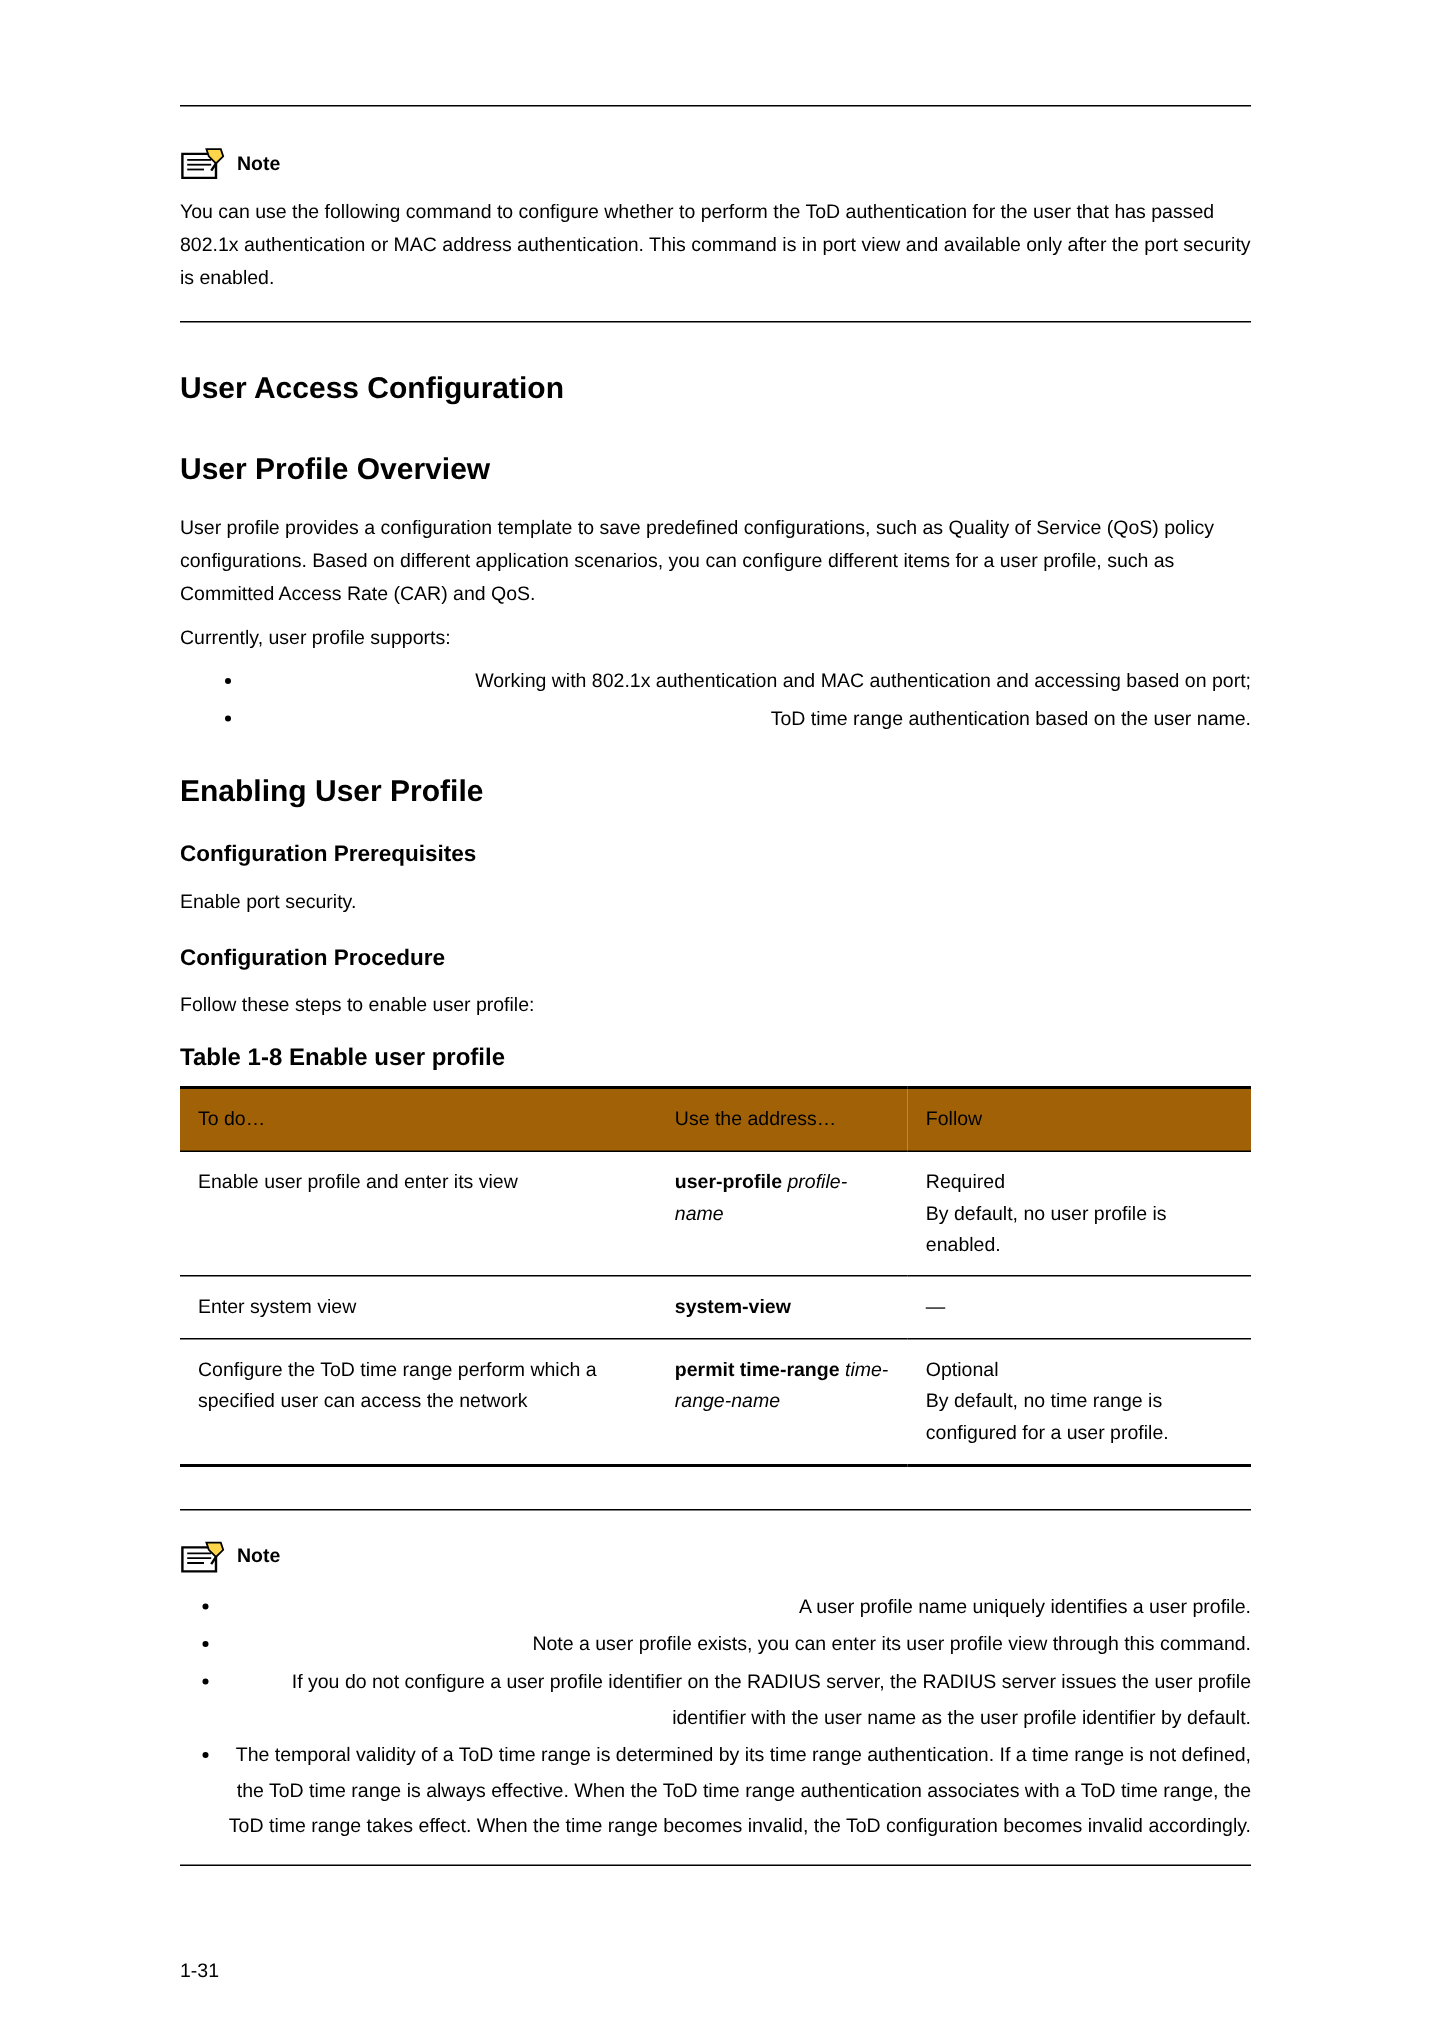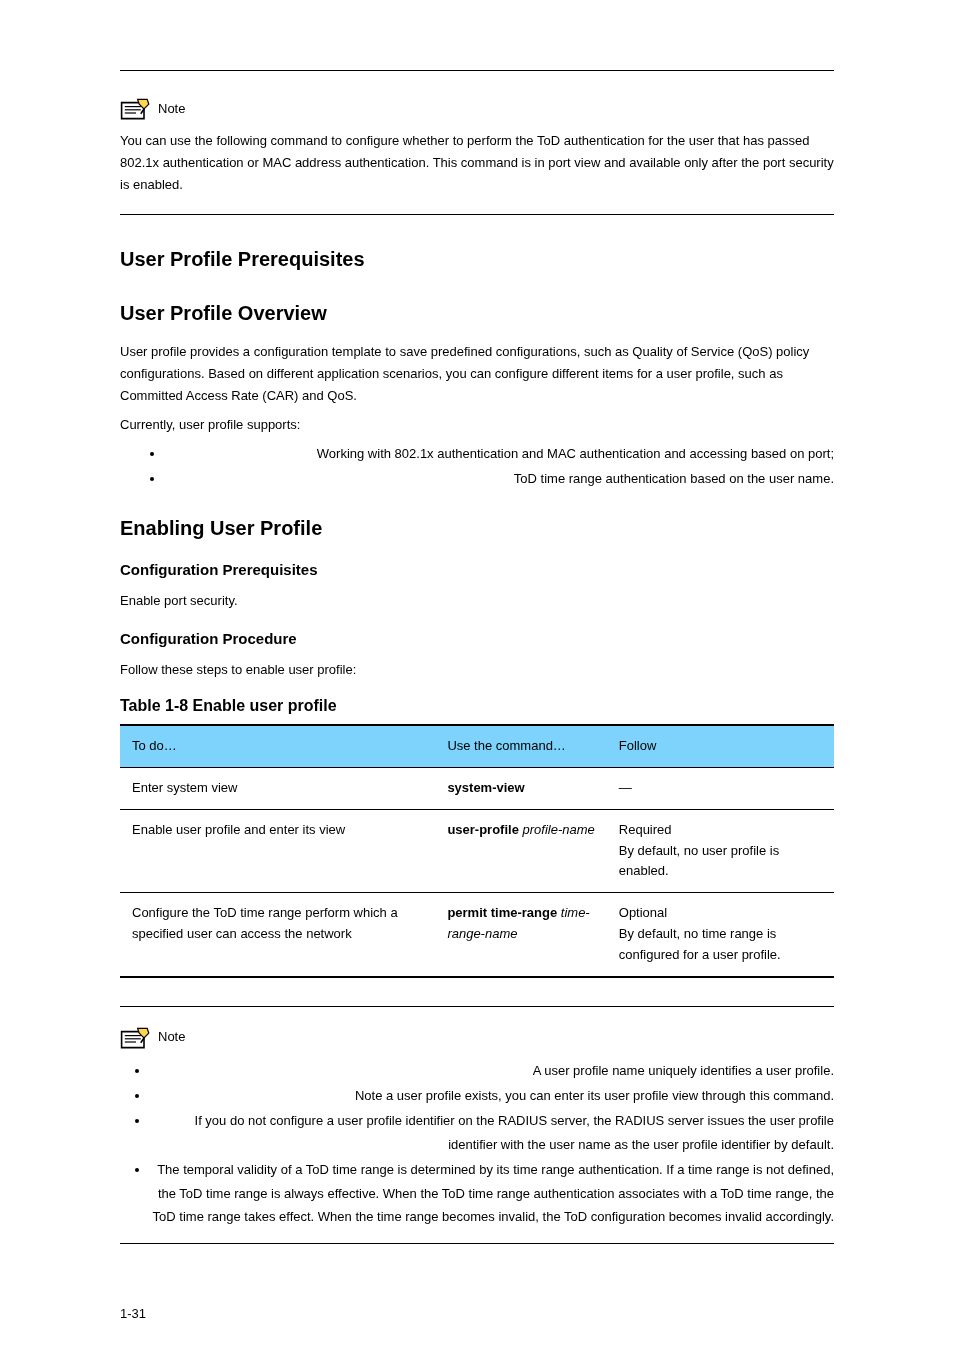--- a/index.html
+++ b/index.html
@@ -8,33 +8,33 @@
       font-size: 13px;
       line-height: 1.6;
       color: #000;
       background: #fff;
       width: 954px;
       padding: 70px 120px 60px 120px;
     }
     .top-rule { border-top: 1px solid #000; margin-bottom: 25px; }
     .note-block { margin: 10px 0 15px 0; }
     .note-header { display: flex; align-items: center; gap: 6px; margin-bottom: 8px; }
-    .note-header .note-label { font-weight: normal; font-size: 13px; }
+    .note-header .note-label { font-weight: bold; font-size: 13px; }
     .note-text { font-size: 13px; line-height: 1.7; }
     .section-rule { border-top: 1px solid #000; margin: 18px 0 28px 0; }
     .h1 { font-size: 20px; font-weight: bold; margin-bottom: 10px; }
     .h2 { font-size: 20px; font-weight: bold; margin: 22px 0 12px 0; }
     .h3 { font-size: 15px; font-weight: bold; margin: 14px 0 8px 0; }
     .para { font-size: 13px; line-height: 1.7; margin-bottom: 6px; }
     ul.bullets { list-style: disc; margin: 6px 0 6px 45px; text-align: right; }
     ul.bullets li { font-size: 13px; line-height: 1.8; margin-bottom: 2px; }
     .table-caption { font-weight: bold; font-size: 16px; margin: 12px 0 6px 0; }
     table.cfg { width: 100%; border-collapse: collapse; font-size: 13px; }
     table.cfg th, table.cfg td { border-bottom: 1px solid #000; padding: 10px 12px; text-align: left; vertical-align: top; }
-    table.cfg thead th { border-top: 2px solid #000; border-bottom: 1px solid #000; background: #7dd3fc; font-weight: normal; }
+    table.cfg thead th { border-top: 2px solid #000; border-bottom: 1px solid #000; background: #a16207; font-weight: normal; }
     table.cfg tbody tr:last-child td { border-bottom: 2px solid #000; }
     .cmd { font-weight: bold; }
     .argi { font-style: italic; }
     .footer { text-align: left; font-size: 13px; margin-top: 60px; }
     .note-icon svg { width: 32px; height: 26px; display: block; }
   </style>
 </head>
 <body>
 
 <div class="top-rule"></div>
@@ -51,54 +51,54 @@
         <path d="M30 16 L26 22" stroke="#000" stroke-width="2"></path>
       </svg>
     </span>
     <span class="note-label">Note</span>
   </div>
   <div class="note-text">You can use the following command to configure whether to perform the ToD authentication for the user that has passed 802.1x authentication or MAC address authentication. This command is in port view and available only after the port security is enabled.</div>
 </div>
 
 <div class="section-rule"></div>
 
-<div class="h1">User Profile Prerequisites</div>
+<div class="h1">User Access Configuration</div>
 <div class="h2">User Profile Overview</div>
 <div class="para">User profile provides a configuration template to save predefined configurations, such as Quality of Service (QoS) policy configurations. Based on different application scenarios, you can configure different items for a user profile, such as Committed Access Rate (CAR) and QoS.</div>
 <div class="para">Currently, user profile supports:</div>
 <ul class="bullets">
   <li>Working with 802.1x authentication and MAC authentication and accessing based on port;</li>
   <li>ToD time range authentication based on the user name.</li>
 </ul>
 
 <div class="h2">Enabling User Profile</div>
 <div class="h3">Configuration Prerequisites</div>
 <div class="para">Enable port security.</div>
 <div class="h3">Configuration Procedure</div>
 <div class="para">Follow these steps to enable user profile:</div>
 <div class="table-caption">Table 1-8 Enable user profile</div>
 
 <table class="cfg">
   <thead>
     <tr>
       <th>To do…</th>
-      <th>Use the command…</th>
+      <th>Use the address…</th>
       <th>Follow</th>
     </tr>
   </thead>
   <tbody>
     <tr>
+      <td>Enable user profile and enter its view</td>
+      <td><span class="cmd">user-profile </span><span class="argi">profile-name</span></td>
+      <td>Required<br>By default, no user profile is enabled.</td>
+    </tr>
+    <tr>
       <td>Enter system view</td>
       <td><span class="cmd">system-view</span><span class="argi"></span></td>
       <td>—</td>
-    </tr>
-    <tr>
-      <td>Enable user profile and enter its view</td>
-      <td><span class="cmd">user-profile </span><span class="argi">profile-name</span></td>
-      <td>Required<br>By default, no user profile is enabled.</td>
     </tr>
     <tr>
       <td>Configure the ToD time range perform which a specified user can access the network</td>
       <td><span class="cmd">permit time-range </span><span class="argi">time-range-name</span></td>
       <td>Optional<br>By default, no time range is configured for a user profile.</td>
     </tr>
   </tbody>
 </table>
 
 <div class="top-rule" style="margin-top:28px;margin-bottom:18px;"></div>

